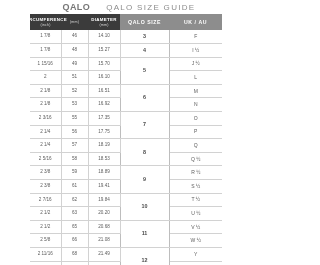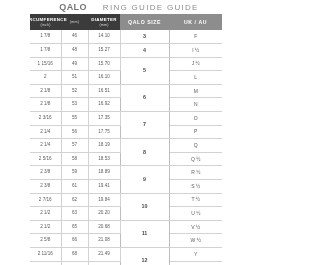--- a/index.html
+++ b/index.html
@@ -111,21 +111,21 @@
     color:#5c5c5c;
   }
 </style>
 </head>
 <body>
 
 <div class="page">
 
   <div class="title-bar">
     <span class="logo">QALO</span>
-    <span class="title-text">RING GUIDE GUIDE</span>
+    <span class="title-text">QALO SIZE GUIDE</span>
   </div>
 
   <table>
     <colgroup>
       <col class="c-in">
         <col class="c-mm">
         <col class="c-dia">
         <col class="c-qalo">
         <col class="c-uk">
     </colgroup>

